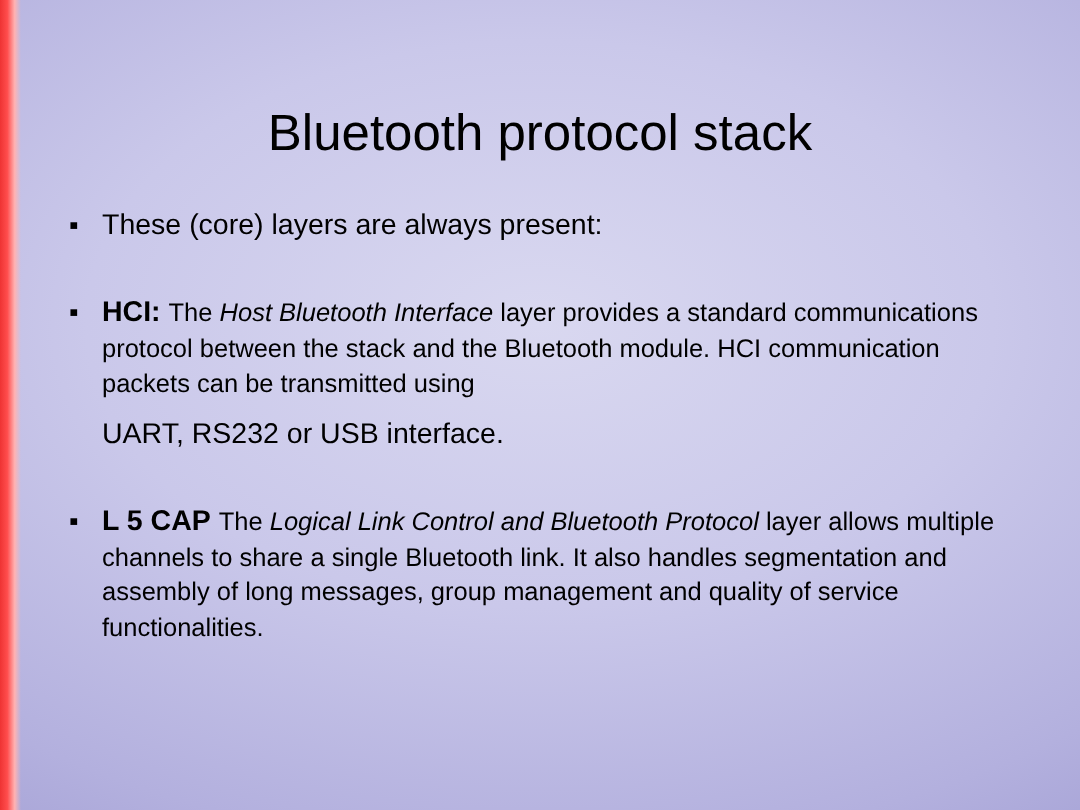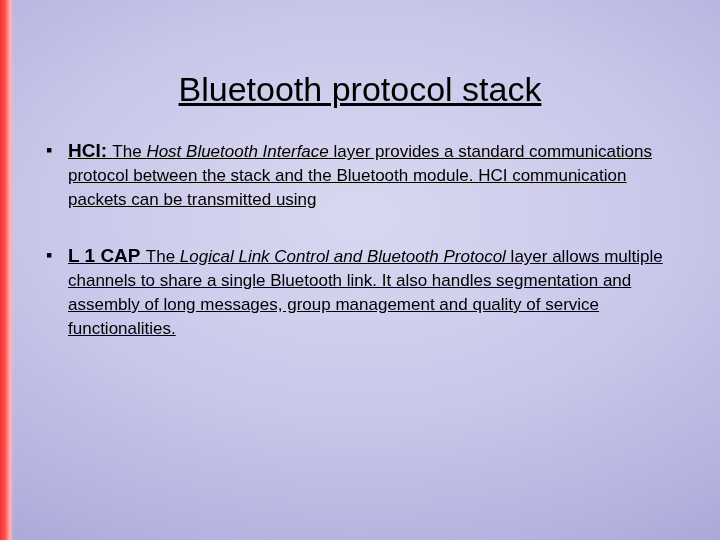--- a/index.html
+++ b/index.html
@@ -31,21 +31,20 @@
                 #e33 0%,
                 #ff4d4d 35%,
                 #ffb3b3 70%,
                 rgba(255,255,255,0) 100%);
   }
   .content {
     position: absolute;
     left: 40px;
     top: 70px;
     width: 640px;
-    text-decoration: underline;
   }
   .title {
     font-size: 34px;
     color: #000;
     text-align: center;
     width: 100%;
     margin-bottom: 30px;
     font-weight: 400;
   }
   ul.bullets {
@@ -83,30 +82,34 @@
 <body>
 
 <div class="slide">
   <div class="left-stripe"></div>
 
   <div class="content">
     <div class="title">Bluetooth protocol stack</div>
 
     <ul class="bullets">
 
+      <li>
+        <span>These (core) layers are always present:</span>
+      </li>
 
       <li>
         <b>HCI:</b>
         <span class="sub">
           <span>The </span><i>Host Bluetooth Interface</i><span> layer provides a standard communications protocol between the stack and the Bluetooth module. HCI communication packets can be transmitted using</span>
         </span>
+        <span class="spacer-line">UART, RS232 or USB interface.</span>
       </li>
 
       <li>
-        <b>L 1 CAP</b>
+        <b>L 5 CAP</b>
         <span class="sub">
           <span> The </span><i>Logical Link Control and Bluetooth Protocol</i><span> layer allows multiple channels to share a single Bluetooth link. It also handles segmentation and assembly of long messages, group management and quality of service functionalities.</span>
         </span>
       </li>
 
     </ul>
   </div>
 </div>
 
 </body></html>

